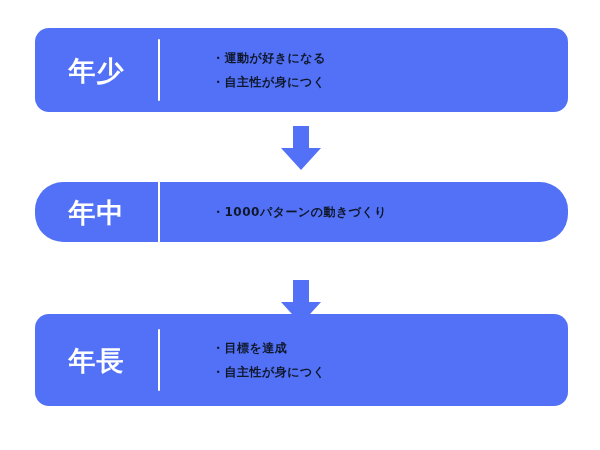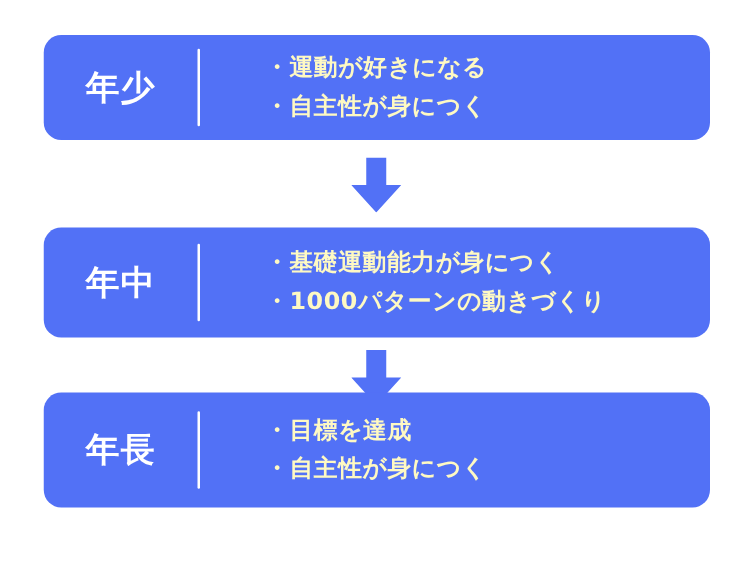--- a/index.html
+++ b/index.html
@@ -29,21 +29,21 @@
     width: 533px;
     background: #5271f6;
     border-radius: 14px;
     display: flex;
     flex-direction: row;
     align-items: center;
     box-sizing: border-box;
   }
 
   #stage-card-1 { top: 28px;  height: 84px; }
-  #stage-card-2 { top: 182px; height: 88px; }
+  #stage-card-2 { top: 182px; height: 60px; border-radius: 28px; }
   #stage-card-3 { top: 314px; height: 92px; }
 
   .stage-label-wrap {
     width: 123px;
     flex: 0 0 123px;
     display: flex;
     align-items: center;
     justify-content: center;
     height: 100%;
   }
@@ -68,22 +68,22 @@
   .stage-points {
     flex: 1 1 auto;
     padding-left: 52px;
     display: flex;
     flex-direction: column;
     justify-content: center;
     box-sizing: border-box;
   }
 
   .stage-point {
-    color: #fef9c3;
-    font-size: 19px;
+    color: #0f172a;
+    font-size: 12px;
     font-weight: bold;
     line-height: 1.0;
     letter-spacing: 0.5px;
     white-space: nowrap;
     padding: 6px 0;
   }
 
   
   .flow-arrow {
     position: absolute;
@@ -121,21 +121,20 @@
       <polygon points="12,0 28,0 28,22 40,22 20,44 0,22 12,22" fill="#5271f6"></polygon>
     </svg>
   </div>
 
   <div class="stage-card" id="stage-card-2">
     <div class="stage-label-wrap">
       <span class="stage-label">年中</span>
     </div>
     <div class="stage-divider"></div>
     <div class="stage-points">
-      <div class="stage-point">・基礎運動能力が身につく</div>
       <div class="stage-point">・1000パターンの動きづくり</div>
     </div>
   </div>
 
   <div class="flow-arrow" id="flow-arrow-2">
     <svg viewBox="0 0 40 44" xmlns="http://www.w3.org/2000/svg" aria-hidden="true">
       <polygon points="12,0 28,0 28,22 40,22 20,44 0,22 12,22" fill="#5271f6"></polygon>
     </svg>
   </div>
 

